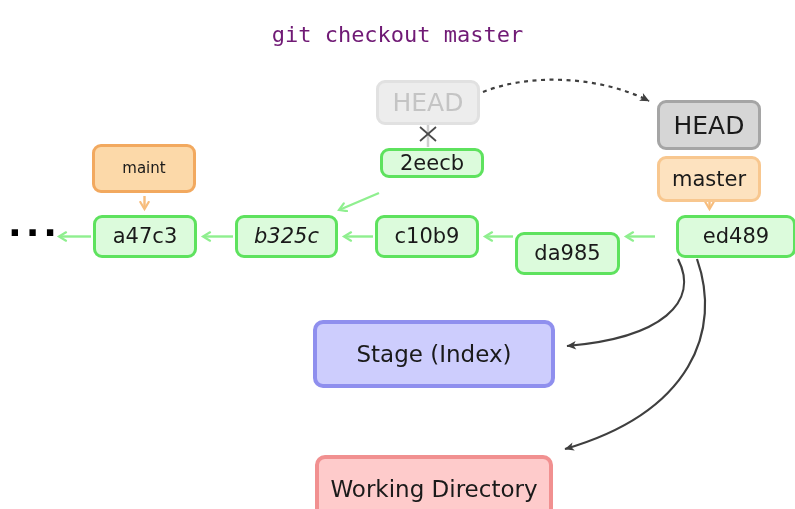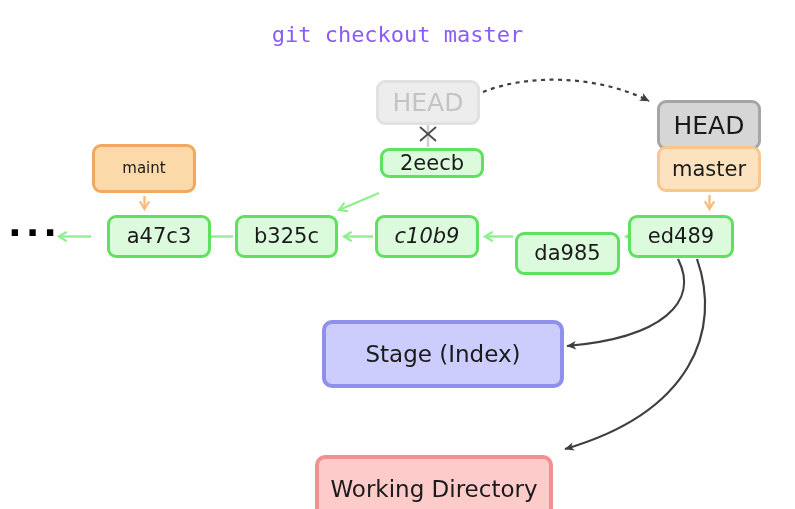--- a/index.html
+++ b/index.html
@@ -2,21 +2,21 @@
 <html style="--commit-fill: #dcfbdc; --commit-border: #5ee25e; --commit-arrow: #8fef8f; --branch-fill: #fcd9a9; --branch-border: #f2a95f; --branch-arrow: #f7bd7d; --master-fill: #fde2bf; --master-border: #f8c78f; --head-fill: #d6d6d6; --head-border: #a5a5a5; --head-old-fill: #ededed; --head-old-border: #e1e1e1; --head-old-text: #c4c4c4; --connector-grey: #cfcfcf; --cross-color: #4a4a4a; --stage-fill: #cdcdfd; --stage-border: #8f8fee; --working-fill: #fecbcb; --working-border: #f19090; --dark-arrow: #3f3f3f; --text: #1a1a1a;"><head>
 <meta charset="utf-8">
 <style>
   html,body { margin:0; padding:0; background:#ffffff; }
   #canvas {
     position:relative; width:795px; height:509px; background:#ffffff;
     font-family:"DejaVu Sans", sans-serif; overflow:hidden;
   }
   #title {
     position:absolute; left:0; top:22px; width:795px; text-align:center;
-    font-family:"DejaVu Sans Mono", monospace; font-size:22px; color:#8b5cf6;
+    font-family:"DejaVu Sans Mono", monospace; font-size:22px; color:#701a75;
   }
   .box {
     position:absolute; box-sizing:border-box;
     display:flex; align-items:center; justify-content:center;
     border-radius:9px; color:var(--text); line-height:1;
   }
   .commit {
     background:var(--commit-fill); border:3.5px solid var(--commit-border);
     font-size:21px;
   }
@@ -107,44 +107,44 @@
     <span>maint</span>
   </div>
 
   <div class="box head-old" style="left:376px; top:80px; width:104px; height:45px;">
     <span>HEAD</span>
   </div>
 
   <div class="box head-new" style="left:657px; top:100px; width:104px; height:50px; z-index:1;">
     <span>HEAD</span>
   </div>
-  <div class="box master" style="left:657px; top:146px; width:104px; height:46px; z-index:2;">
+  <div class="box master" style="left:657px; top:156px; width:104px; height:46px; z-index:2;">
     <span>master</span>
   </div>
 
   <div class="box commit" style="left:380px; top:148px; width:104px; height:30px;">
     <span>2eecb</span>
   </div>
 
-  <div class="box commit" style="left:93px; top:215px; width:104px; height:43px;margin-left:14px;">
+  <div class="box commit" style="left:93px; top:215px; width:104px; height:43px;">
     <span>a47c3</span>
   </div>
-  <div class="box commit" style="left:235px; top:215px; width:103px; height:43px;">
+  <div class="box commit" style="left:235px; top:215px; width:103px; height:43px;font-style:italic;">
     <span>b325c</span>
   </div>
-  <div class="box commit" style="left:375px; top:215px; width:104px; height:43px;font-style:italic;">
+  <div class="box commit" style="left:375px; top:215px; width:104px; height:43px;">
     <span>c10b9</span>
   </div>
   <div class="box commit" style="left:515px; top:215px; width:105px; height:43px;margin-top:17px;">
     <span>da985</span>
   </div>
-  <div class="box commit" style="left:628px; top:215px; width:106px; height:43px;">
+  <div class="box commit" style="left:676px; top:215px; width:120px; height:43px;">
     <span>ed489</span>
   </div>
 
-  <div class="box area stage" style="left:322px; top:320px; width:242px; height:68px;text-align:right;">
+  <div class="box area stage" style="left:313px; top:320px; width:242px; height:68px;text-align:right;">
     <span>Stage (Index)</span>
   </div>
   <div class="box area working" style="left:315px; top:423px; width:238px; height:69px;margin-top:32px;">
     <span>Working Directory</span>
   </div>
 
 </div>
 
 </body></html>

